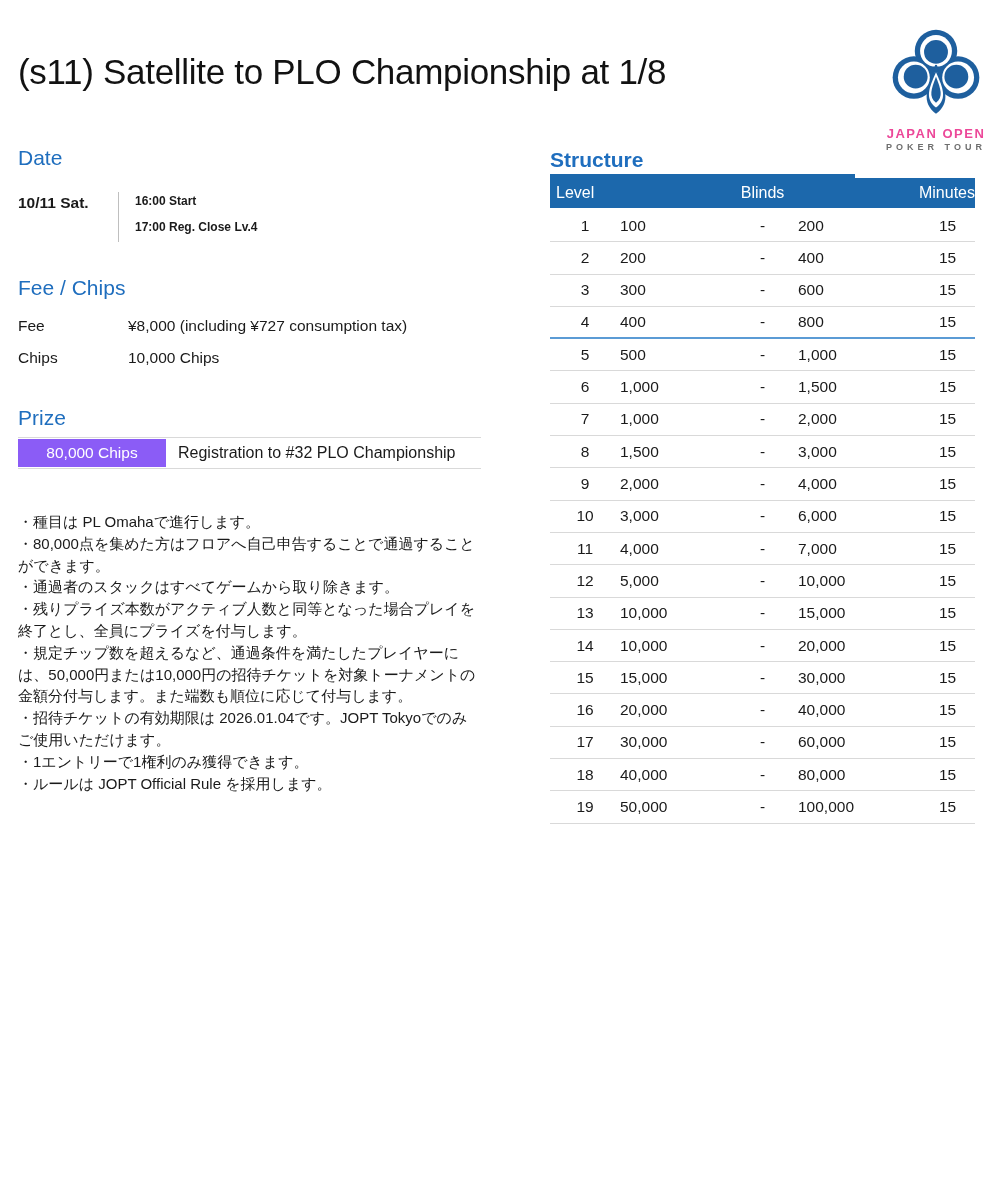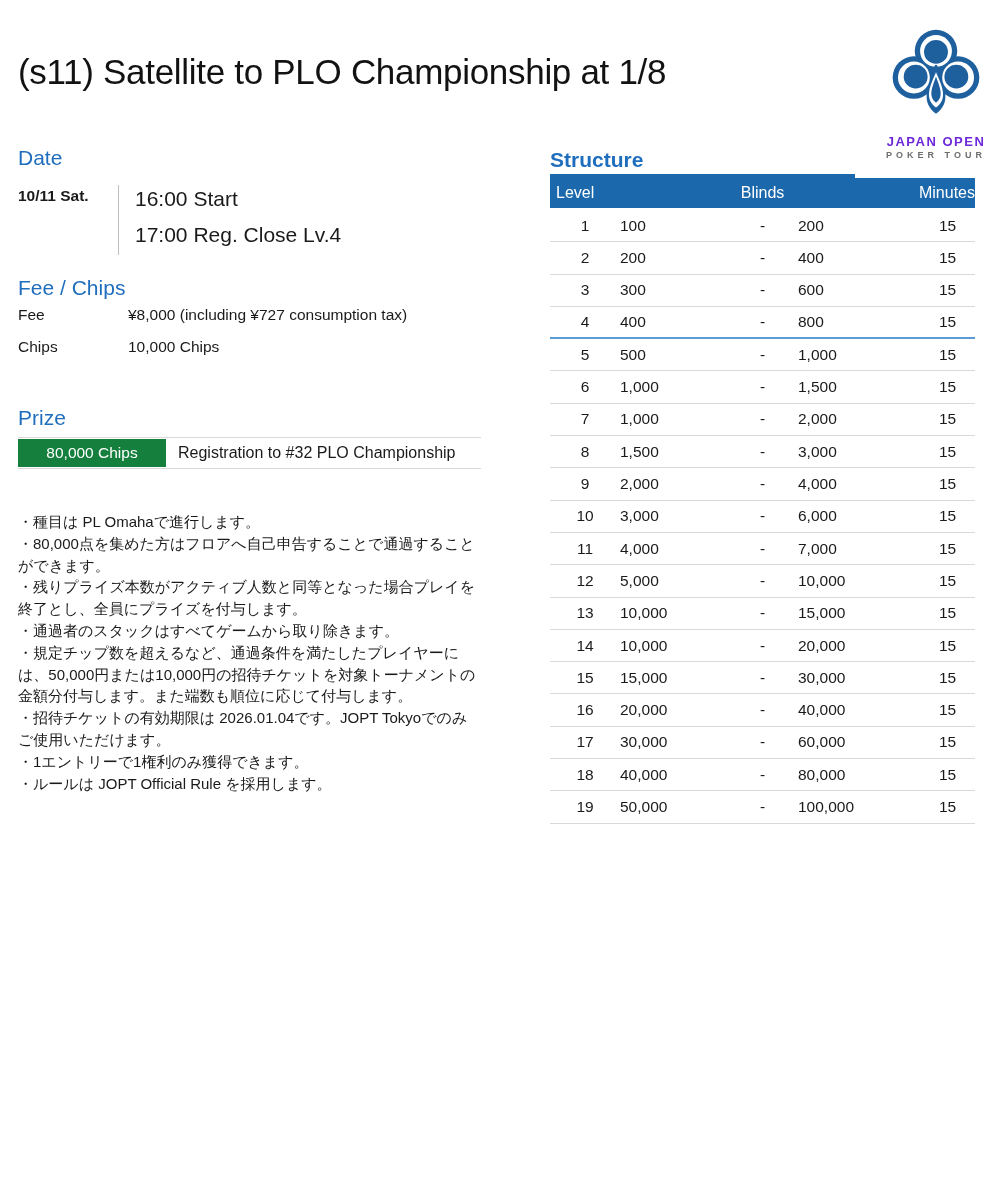--- a/index.html
+++ b/index.html
@@ -4,43 +4,43 @@
 <style>
   * { margin:0; padding:0; box-sizing:border-box; }
   html,body { background:#ffffff; }
   body { font-family:"Liberation Sans","DejaVu Sans",sans-serif; color:#1a1a1a; }
   .page { position:relative; width:1003px; height:1184px; background:#fff; overflow:hidden; }
 
   
   .title { position:absolute; left:18px; top:52px; font-size:35px; font-weight:400; color:#121212; letter-spacing:-0.3px; white-space:nowrap; }
   .logo { position:absolute; left:878px; top:28px; width:116px; text-align:center; }
   .logo svg { display:block; margin:0 auto; }
-  .logo-line1 { font-size:13px; font-weight:700; color:#6d28d9; letter-spacing:1.5px; margin-top:14px; white-space:nowrap; }
+  .logo-line1 { font-size:13px; font-weight:700; color:#ec4899; letter-spacing:1.5px; margin-top:6px; white-space:nowrap; }
   .logo-line2 { font-size:9px; font-weight:700; color:#6e6e6e; letter-spacing:4px; margin-top:1px; white-space:nowrap; }
 
   
   .left-col { position:absolute; left:18px; top:0; width:463px; height:1184px; }
   .section-heading { font-size:21px; font-weight:500; color:#1f6ebe; }
 
   .date-section { position:absolute; top:146px; left:0; width:100%; }
-  .date-body { display:flex; margin-top:15px; }
+  .date-body { display:flex; margin-top:22px; }
   .date-day { width:100px; font-size:15.5px; font-weight:600; padding-top:2px; }
   .date-divider { width:1px; background:#bfbfbf; margin-right:16px; }
   .date-times { display:flex; flex-direction:column; gap:12px; padding:2px 0 8px 0; }
-  .date-time { font-size:21px; font-weight:400; }
+  .date-time { font-size:12px; font-weight:700; }
 
   .fee-section { position:absolute; top:276px; left:0; width:100%; }
-  .fee-rows { margin-top:6px; }
+  .fee-rows { margin-top:17px; }
   .fee-row { display:flex; margin-bottom:14px; }
   .fee-label { width:110px; font-size:15.5px; }
   .fee-value { font-size:15.5px; }
 
   .prize-section { position:absolute; top:406px; left:0; width:100%; }
   .prize-row { margin-top:7px; display:flex; align-items:center; border-top:1px solid #d9d9d9; border-bottom:1px solid #d9d9d9; padding:1px 0; }
-  .prize-badge { width:148px; background:#15803d; color:#fff; font-size:15.5px; text-align:center; padding:5px 0; }
+  .prize-badge { width:148px; background:#8b5cf6; color:#fff; font-size:15.5px; text-align:center; padding:5px 0; }
   .prize-desc { font-size:16px; margin-left:12px; }
 
   .note-section { position:absolute; top:503px; left:0; width:100%; }
   .note-list { margin-top:8px; }
   .note-bullet { font-size:15px; line-height:21.8px; color:#1a1a1a; word-break:break-word; }
 
   
   .right-col { position:absolute; left:550px; top:148px; width:425px; }
   .structure-heading { margin-bottom:6px;font-weight:bold; }
   .t-head { position:relative; display:grid; grid-template-columns:1fr 1fr 1fr; background:#1c68ac; color:#fff; height:30px; line-height:30px; font-size:16px; }
@@ -126,22 +126,22 @@
       <div class="prize-row">
         <div class="prize-badge">80,000 Chips</div>
         <div class="prize-desc">Registration to #32 PLO Championship</div>
       </div>
     </div>
 
     <div class="note-section">
       <div class="note-list" id="note-list">
           <p class="note-bullet">・種目は PL Omahaで進行します。</p>
           <p class="note-bullet">・80,000点を集めた方はフロアへ自己申告することで通過することができます。</p>
+          <p class="note-bullet">・通過者のスタックはすべてゲームから取り除きます。</p>
           <p class="note-bullet">・残りプライズ本数がアクティブ人数と同等となった場合プレイを終了とし、全員にプライズを付与します。</p>
-          <p class="note-bullet">・通過者のスタックはすべてゲームから取り除きます。</p>
           <p class="note-bullet">・規定チップ数を超えるなど、通過条件を満たしたプレイヤーには、50,000円または10,000円の招待チケットを対象トーナメントの金額分付与します。また端数も順位に応じて付与します。</p>
           <p class="note-bullet">・招待チケットの有効期限は 2026.01.04です。JOPT Tokyoでのみご使用いただけます。</p>
           <p class="note-bullet">・1エントリーで1権利のみ獲得できます。</p>
           <p class="note-bullet">・ルールは JOPT Official Rule を採用します。</p>
         </div>
     </div>
 
   </div>
 
   <div class="right-col">

